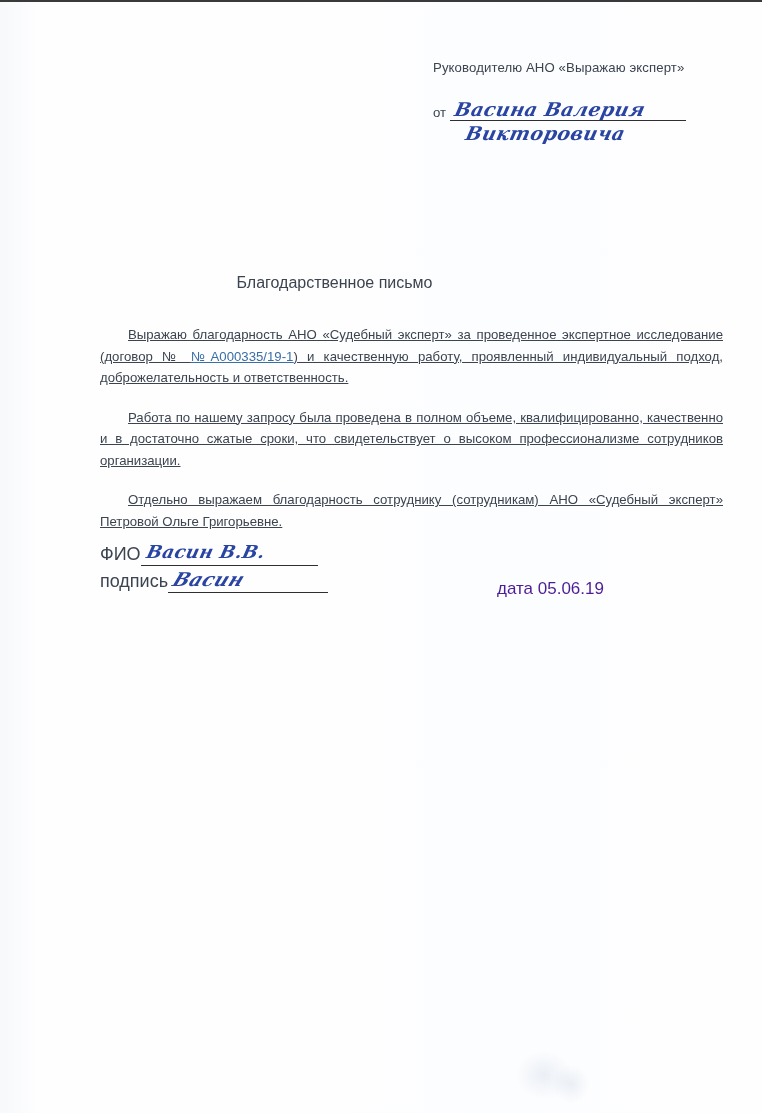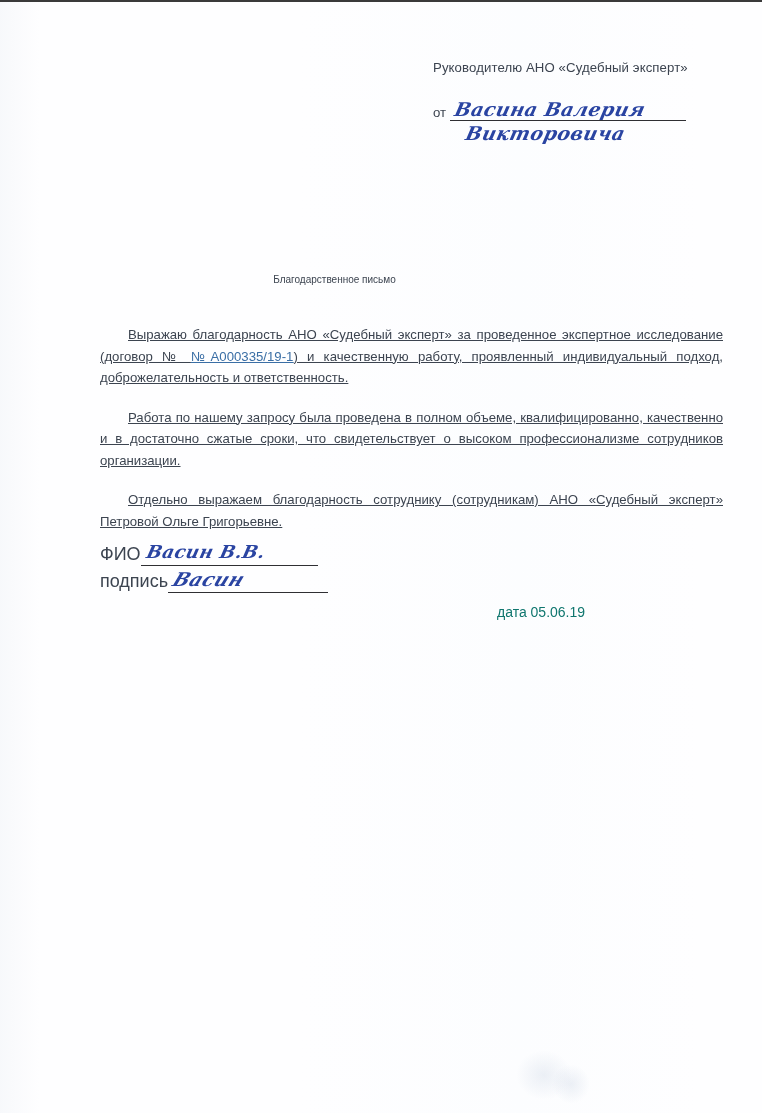--- a/index.html
+++ b/index.html
@@ -84,21 +84,21 @@
     left: 28px;
     top: 120px;
     font-size: 19px;
   }
   .doc-title {
     position: absolute;
     left: 0;
     top: 272px;
     width: 610px;
     text-align: center;
-    font-size: 10px;
+    font-size: 16px;
     color: #3c4450;
     padding-left: 59px;
     box-sizing: border-box;
   }
   .body-wrap {
     position: absolute;
     left: 100px;
     top: 322px;
     width: 623px;
   }
@@ -151,41 +151,41 @@
   .hw-sig {
     position: absolute;
     left: 6px;
     top: -4px;
     font-size: 19px;
     transform: skewX(-22deg);
   }
   .date-row {
     position: absolute;
     left: 497px;
-    top: 602px;
-    font-size: 14px;
-    color: #0f766e;
+    top: 577px;
+    font-size: 17px;
+    color: #4c1d95;
     white-space: nowrap;
   }
   .smudge {
     position: absolute;
     pointer-events: none;
     border-radius: 50%;
     background: radial-gradient(ellipse at center, rgba(150,170,200,0.17), rgba(255,255,255,0) 70%);
   }
 </style>
 </head>
 <body>
 
 <div id="page">
 
   <div id="scan-tint"></div>
 
   <div class="hdr-block">
-    <div class="hdr-line">Руководителю АНО «Судебный эксперт»</div>
+    <div class="hdr-line">Руководителю АНО «Выражаю эксперт»</div>
   </div>
 
   <div class="from-row">
     <span class="from-label">от</span>
     <span class="hw-underline"></span>
   </div>
   <div class="hw hw-l1" style="left:455px;">Васина Валерия</div>
   <div class="hw hw-l2" style="left:466px;">Викторовича</div>
 
   <div class="doc-title">Благодарственное письмо</div>

